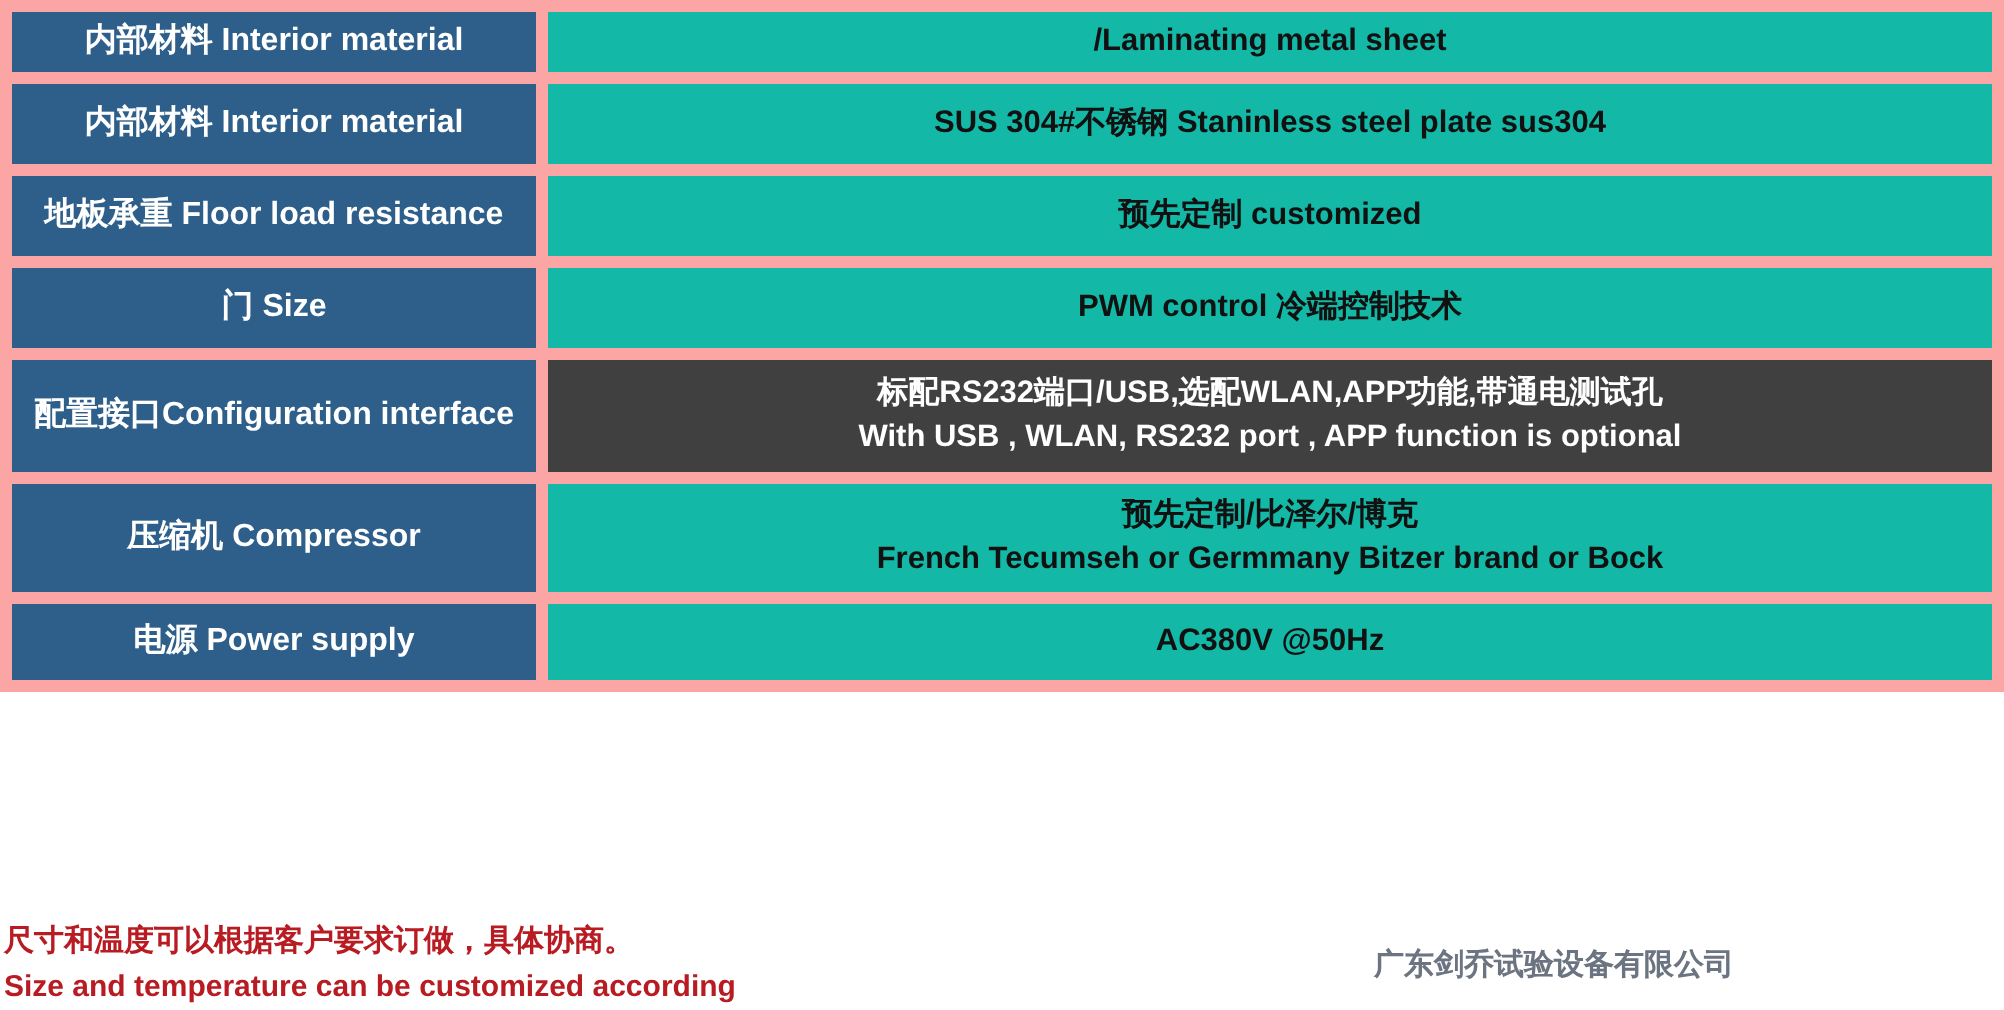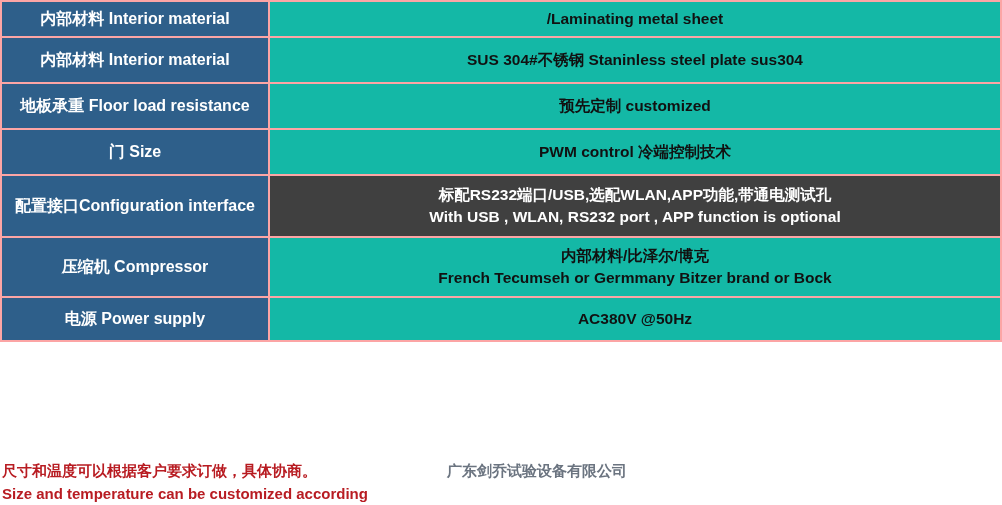--- a/index.html
+++ b/index.html
@@ -19,21 +19,21 @@
     width: 1002px;
     height: 505px;
     box-sizing: border-box;
   }
   table.spec {
     width: 1002px;
     border-collapse: collapse;
     table-layout: fixed;
   }
   table.spec td {
-    border: 2px solid #fca5a5;
+    border: 6px solid #fca5a5;
     vertical-align: middle;
     padding: 4px 6px;
     box-sizing: border-box;
   }
   td.label {
     width: 268px;
     background: #2e5f8a;
     color: #ffffff;
     text-align: center;
     font-size: 16px;
@@ -69,22 +69,23 @@
     top: 0;
     width: 560px;
     color: #b81c22;
     font-size: 15px;
     font-weight: bold;
     line-height: 1.5;
   }
   .footer-right {
     position: absolute;
     right: 6px;
-    top: 0;
+    top: 12px;
     width: 420px;
+    text-align: right;
     color: #6b7480;
     font-size: 15px;
     font-weight: bold;
     line-height: 1.5;
   }
   .clip-top {
     overflow: hidden;
   }
 </style>
 </head>
@@ -140,21 +141,21 @@
           <span class="line">标配RS232端口/USB,选配WLAN,APP功能,带通电测试孔</span>
           <span class="line">With USB , WLAN, RS232 port , APP function is optional</span>
         </td>
       </tr>
 
       <tr style="height:60px">
         <td class="label">
           <span class="line">压缩机 Compressor</span>
         </td>
         <td class="value">
-          <span class="line">内部材料/比泽尔/博克</span>
+          <span class="line">预先定制/比泽尔/博克</span>
           <span class="line">French Tecumseh  or Germmany Bitzer brand or Bock</span>
         </td>
       </tr>
 
 
       <tr style="height:44px">
         <td class="label">
           <span class="line">电源 Power supply</span>
         </td>
         <td class="value">

